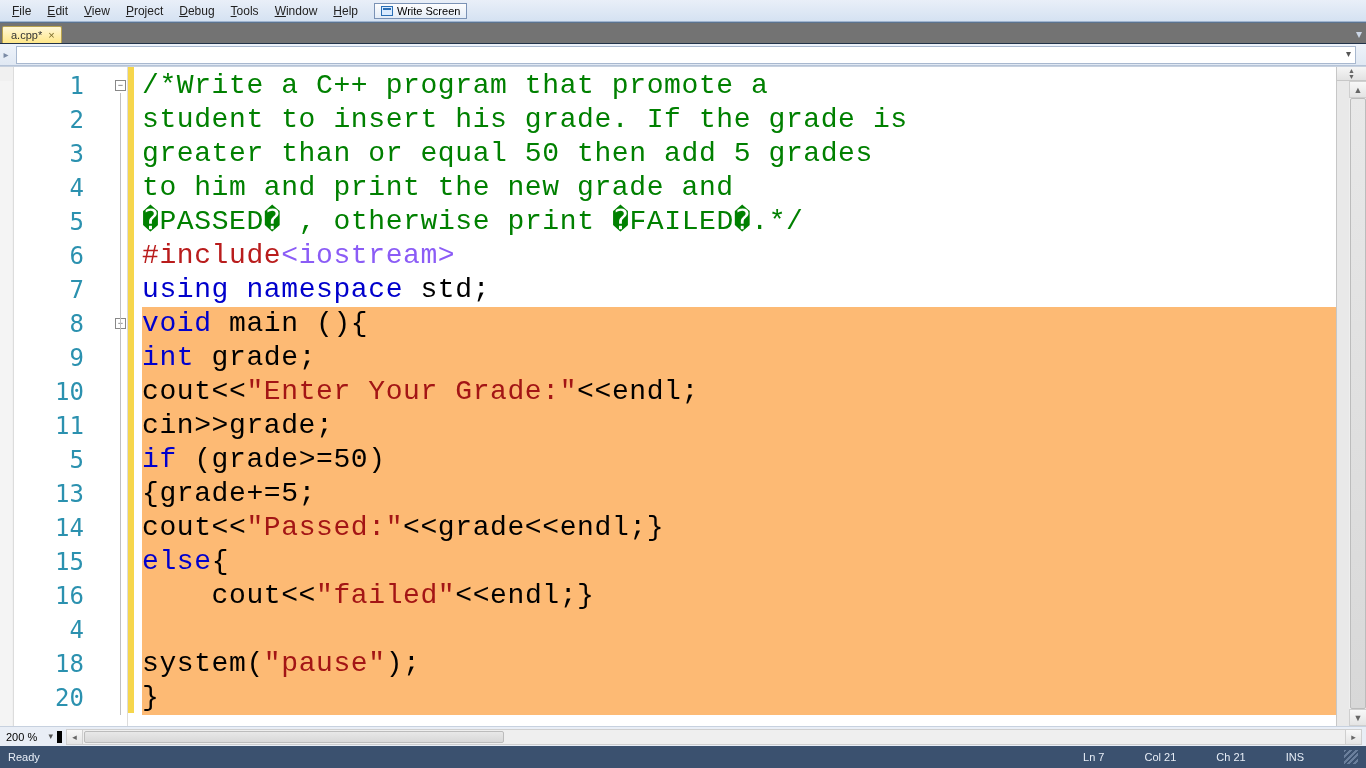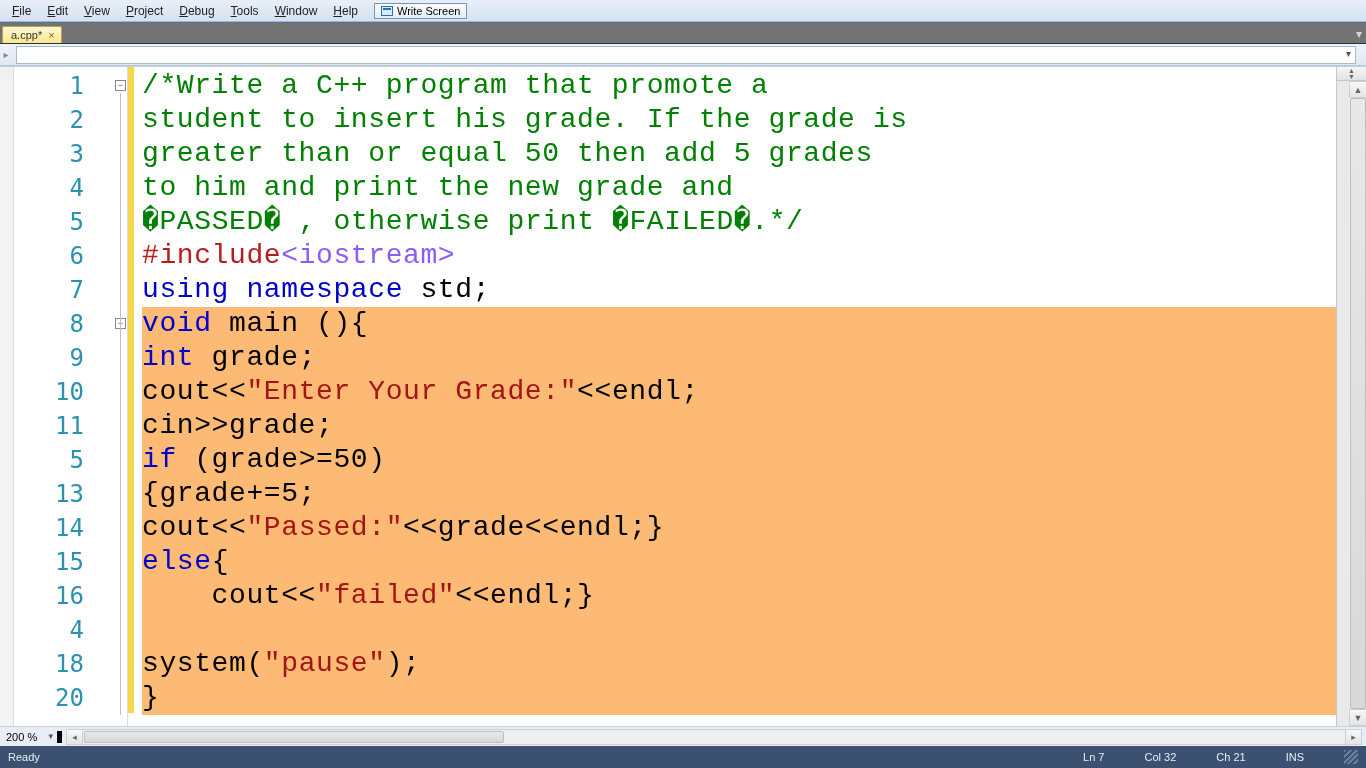--- a/index.html
+++ b/index.html
@@ -184,17 +184,17 @@
     <div class="ha l">◂</div>
     <div class="hthumb"></div>
     <div class="ha r">▸</div>
   </div>
 </div>
 
 <div class="status-bar">
   <span>Ready</span>
   <span class="spacer"></span>
   <span>Ln 7</span>
-  <span>Col 32</span>
+  <span>Col 21</span>
   <span>Ch 21</span>
   <span>INS</span>
   <span class="grip"></span>
 </div>
 
 </body></html>

